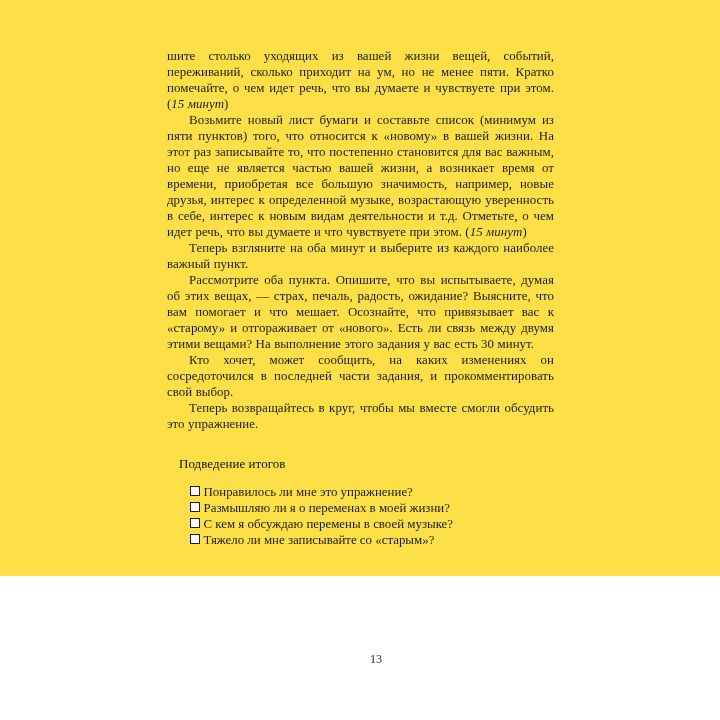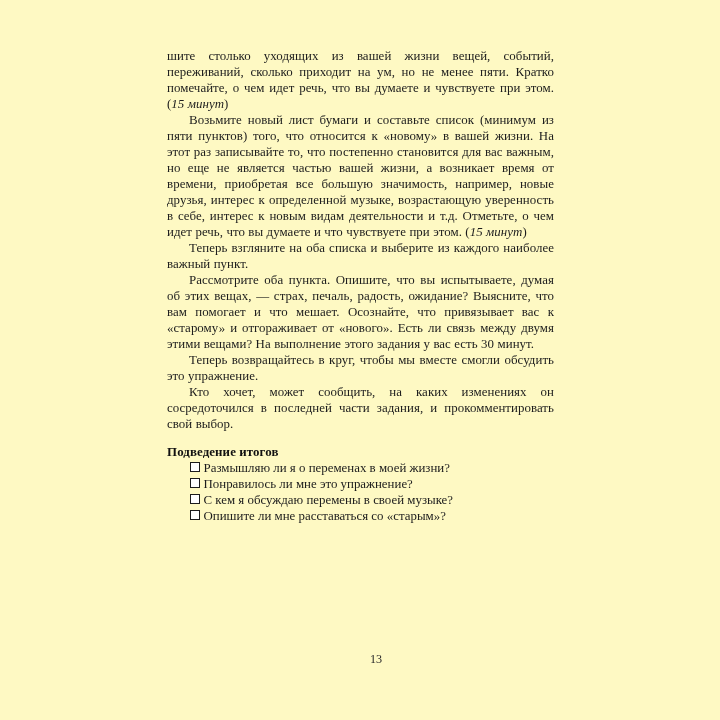--- a/index.html
+++ b/index.html
@@ -13,22 +13,22 @@
     height: 720px;
     overflow: hidden;
     font-family: "Liberation Serif", "DejaVu Serif", serif;
     color: #1b1b1b;
     -webkit-font-smoothing: antialiased;
   }
 
   #page {
     position: relative;
     width: 720px;
-    height: 720px;
-    background: #fef9c3;
+    height: 576px;
+    background: #fde047;
   }
 
   
   #text-column {
     position: absolute;
     left: 167px;
     top: 48px;
     width: 387px;
   }
 
@@ -49,25 +49,25 @@
   p.para:last-of-type {
     margin-bottom: 0;
   }
 
   .ital {
     font-style: italic;
   }
 
   
   #summary-heading {
-    margin: 0;
+    margin: 12px;
     padding: 0;
     font-size: 12.9px;
     line-height: 16px;
-    font-weight: bold;
+    font-weight: normal;
     text-indent: 0;
     color: #111111;
     letter-spacing: 0.1px;
   }
 
   .summary-gap {
     height: 12px;
   }
 
   
@@ -112,46 +112,46 @@
 </head>
 <body>
 
 <div id="page">
 
   <div id="text-column">
 
     <div id="paragraph-host">
         <p class="para no-indent"><span>шите столько уходящих из вашей жизни вещей, событий, переживаний, сколько приходит на ум, но не менее пяти. Кратко помечайте, о чем идет речь, что вы думаете и чувствуете при этом. (</span><span class="ital">15 минут</span><span>)</span></p>
         <p class="para"><span>Возьмите новый лист бумаги и составьте список (минимум из пяти пунктов) того, что относится к «новому» в вашей жизни. На этот раз записывайте то, что постепенно становится для вас важным, но еще не является частью вашей жизни, а возникает время от времени, приобретая все большую значимость, например, новые друзья, интерес к определенной музыке, возрастающую уверенность в себе, интерес к новым видам деятельности и т.д. Отметьте, о чем идет речь, что вы думаете и что чувствуете при этом. (</span><span class="ital">15 минут</span><span>)</span></p>
-        <p class="para"><span>Теперь взгляните на оба списка и выберите из каждого наиболее важный пункт.</span></p>
+        <p class="para"><span>Теперь взгляните на оба минут и выберите из каждого наиболее важный пункт.</span></p>
         <p class="para"><span>Рассмотрите оба пункта. Опишите, что вы испытываете, думая об этих вещах, — страх, печаль, радость, ожидание? Выясните, что вам помогает и что мешает. Осознайте, что привязывает вас к «старому» и отгораживает от «нового». Есть ли связь между двумя этими вещами? На выполнение этого задания у вас есть 30 минут.</span></p>
+        <p class="para"><span>Кто хочет, может сообщить, на каких изменениях он сосредоточился в последней части задания, и прокомментировать свой выбор.</span></p>
         <p class="para"><span>Теперь возвращайтесь в круг, чтобы мы вместе смогли обсудить это упражнение.</span></p>
-        <p class="para"><span>Кто хочет, может сообщить, на каких изменениях он сосредоточился в последней части задания, и прокомментировать свой выбор.</span></p>
       </div>
 
     <div class="summary-gap"></div>
 
     <p id="summary-heading">Подведение итогов</p>
 
     <ul class="check-list" id="checklist-host">
         <li>
           <span class="cbox"></span>
-          <span>Размышляю ли я о переменах в моей жизни?</span>
+          <span>Понравилось ли мне это упражнение?</span>
         </li>
         <li>
           <span class="cbox"></span>
-          <span>Понравилось ли мне это упражнение?</span>
+          <span>Размышляю ли я о переменах в моей жизни?</span>
         </li>
         <li>
           <span class="cbox"></span>
           <span>С кем я обсуждаю перемены в своей музыке?</span>
         </li>
         <li>
           <span class="cbox"></span>
-          <span>Опишите ли мне расставаться со «старым»?</span>
+          <span>Тяжело ли мне записывайте со «старым»?</span>
         </li>
       </ul>
 
   </div>
 
   <div id="folio">13</div>
 
 </div>
 
 </body></html>

